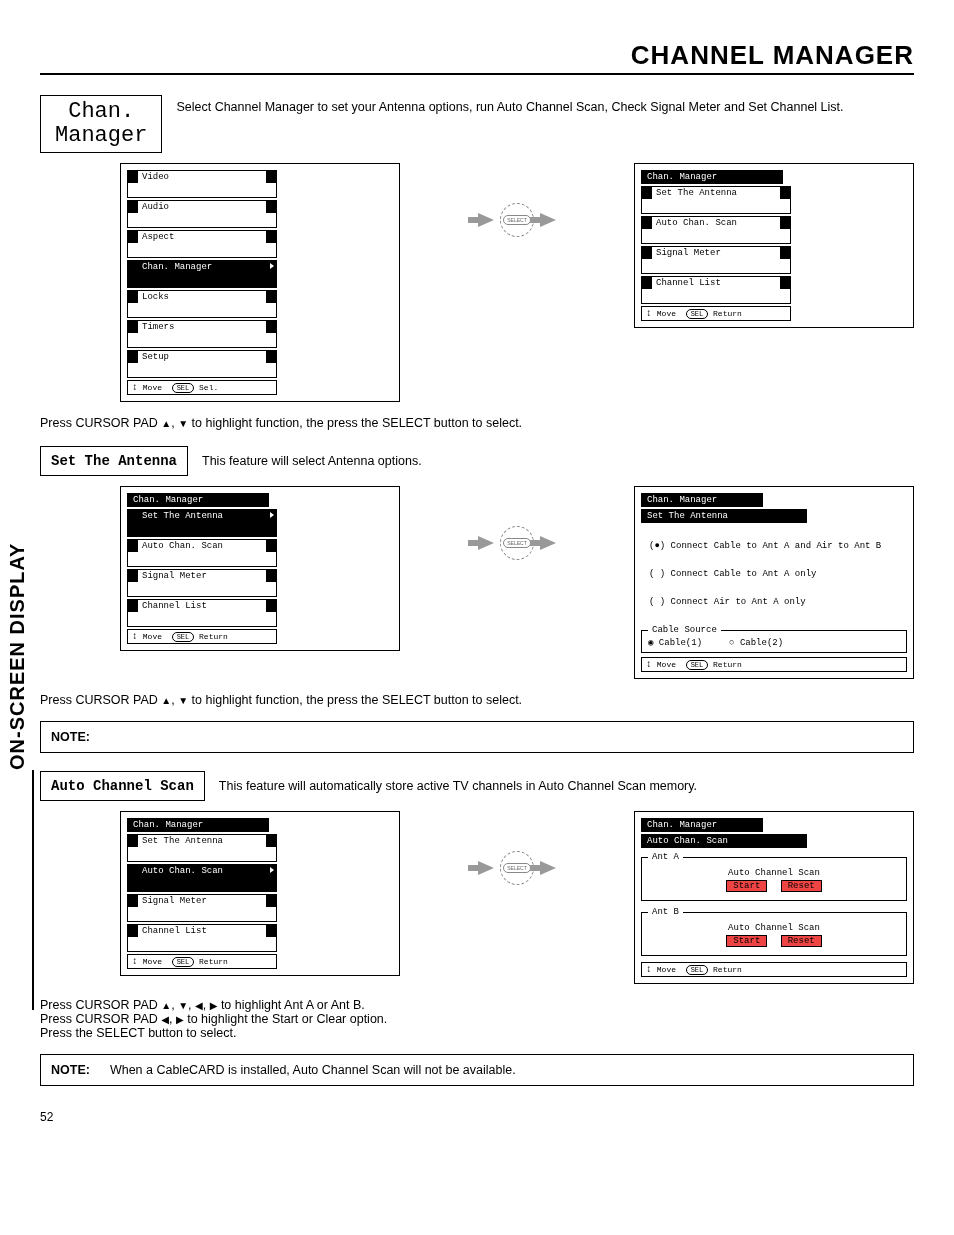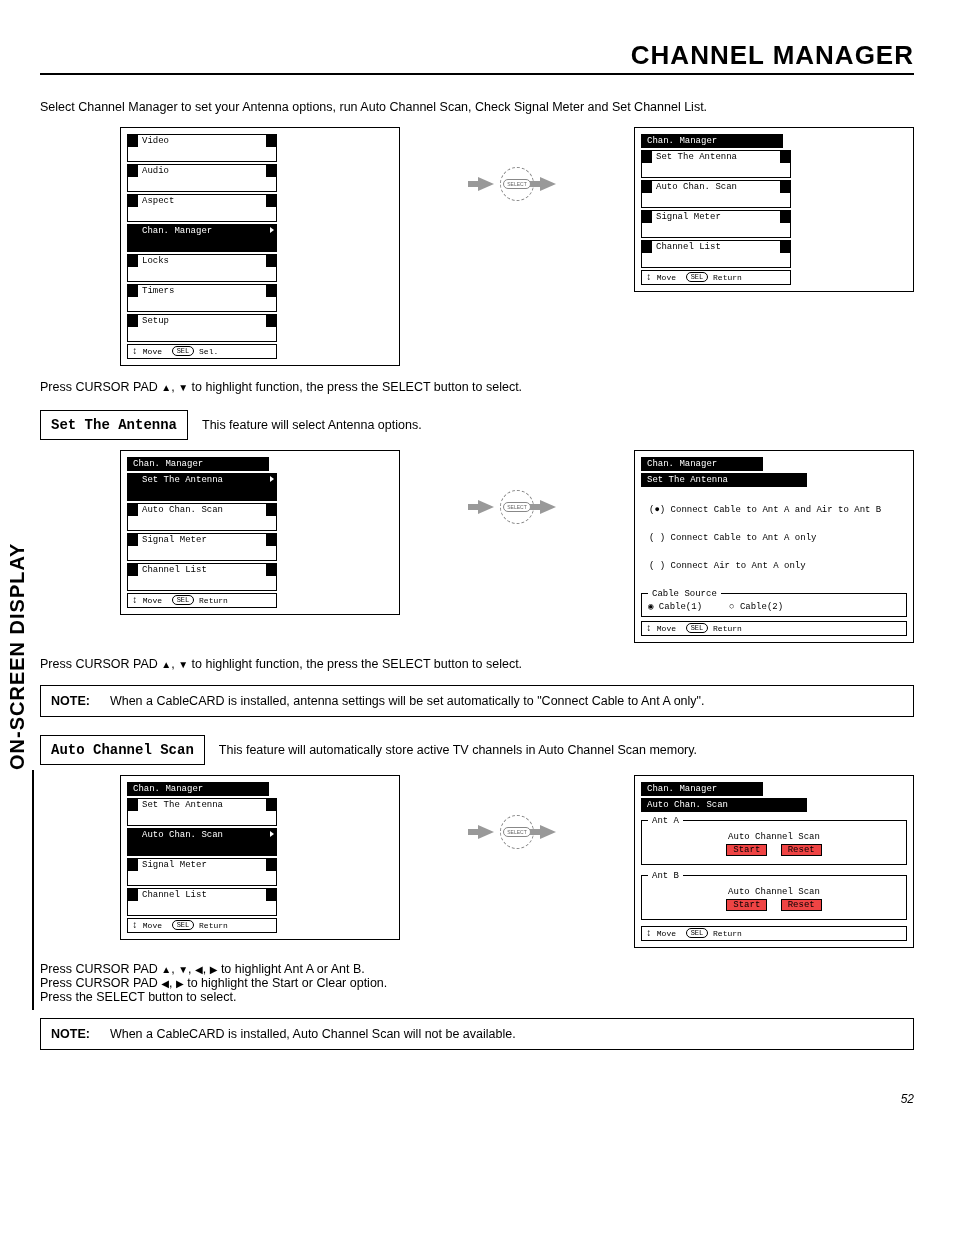--- a/index.html
+++ b/index.html
@@ -202,32 +202,36 @@
     font-size: 20px;
     letter-spacing: 1px;
     white-space: nowrap;
   }
   .side-tab::after {
     content: "";
     position: absolute;
     left: -240px; top: 26px;
     width: 240px; height: 2px; background: #000;
   }
-  .pagenum { text-align: right; margin-top: 42px; font-size: 12px; font-style: italic; }
+  .pagenum { text-align: left; margin-top: 24px; font-size: 12px; }
   .tri { font-size: 10px; }
   .pill { display:inline-block; border:1px solid #000; border-radius:6px; font-size:7px; padding:0 4px; vertical-align:middle;}
 </style>
 </head>
 <body>
 
 <div class="side-tab">ON-SCREEN DISPLAY</div>
 
 <div class="page-title">CHANNEL MANAGER</div>
 
 <div class="intro-row">
+  <div class="chan-box">
+    <div>Chan.</div>
+    <div>Manager</div>
+  </div>
   <div class="intro-text">Select Channel Manager to set your Antenna options, run Auto Channel Scan, Check Signal Meter and Set Channel List.</div>
 </div>
 
 <div class="three-panel">
   <div class="osd-box">
     <div class="menu-list" id="main-menu-list">
         <div class="menu-bar"><span class="left-notch"></span><span>Video</span><span class="right-notch"></span></div>
         <div class="menu-bar"><span class="left-notch"></span><span>Audio</span><span class="right-notch"></span></div>
         <div class="menu-bar"><span class="left-notch"></span><span>Aspect</span><span class="right-notch"></span></div>
         <div class="menu-bar sel" style="background: rgb(0, 0, 0); color: rgb(255, 255, 255);"><span class="left-notch"></span><span>Chan. Manager</span><span class="right-notch"></span></div>
@@ -312,21 +316,20 @@
     </div>
   </div>
 </div>
 
 <div class="instruction">
   <span>Press CURSOR PAD </span><span class="tri">▲</span>, <span class="tri">▼</span><span> to highlight function, the press the SELECT button to select.</span>
 </div>
 
 <div class="note-box">
   <div class="note-label">NOTE:</div>
-  <div>When a CableCARD is installed, antenna settings will be set automatically to "Connect Cable to Ant A only".</div>
 </div>
 
 <div class="sub-label-row">
   <div class="sub-label">Auto Channel Scan</div>
   <div>This feature will automatically store active TV channels in Auto Channel Scan memory.</div>
 </div>
 
 <div class="three-panel">
   <div class="osd-box">
     <div class="menu-header"><span>Chan. Manager</span><span class="tail"></span></div>

